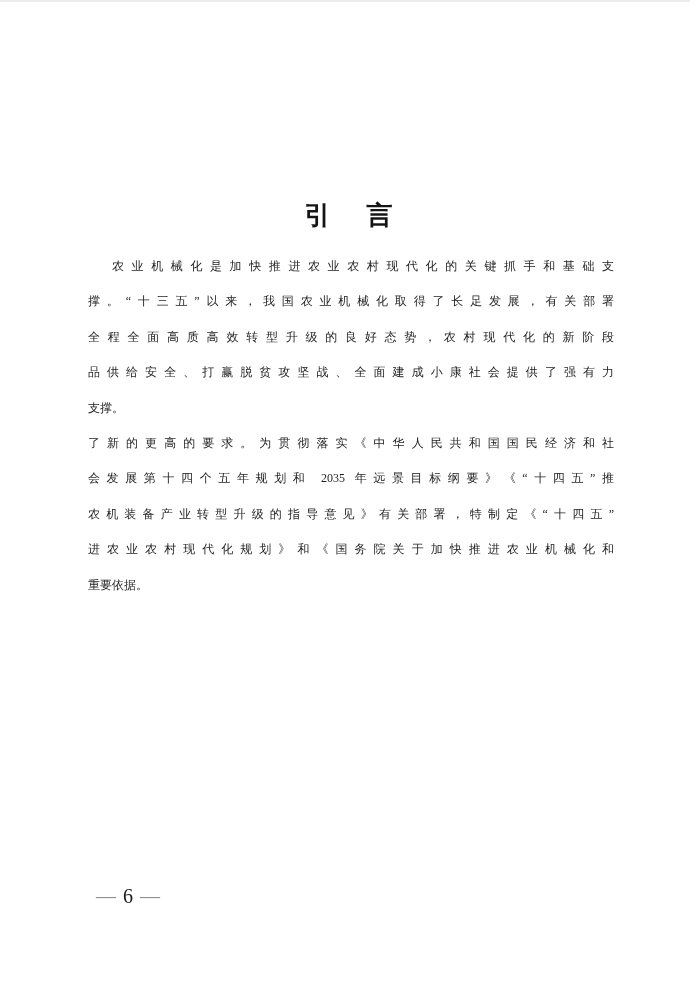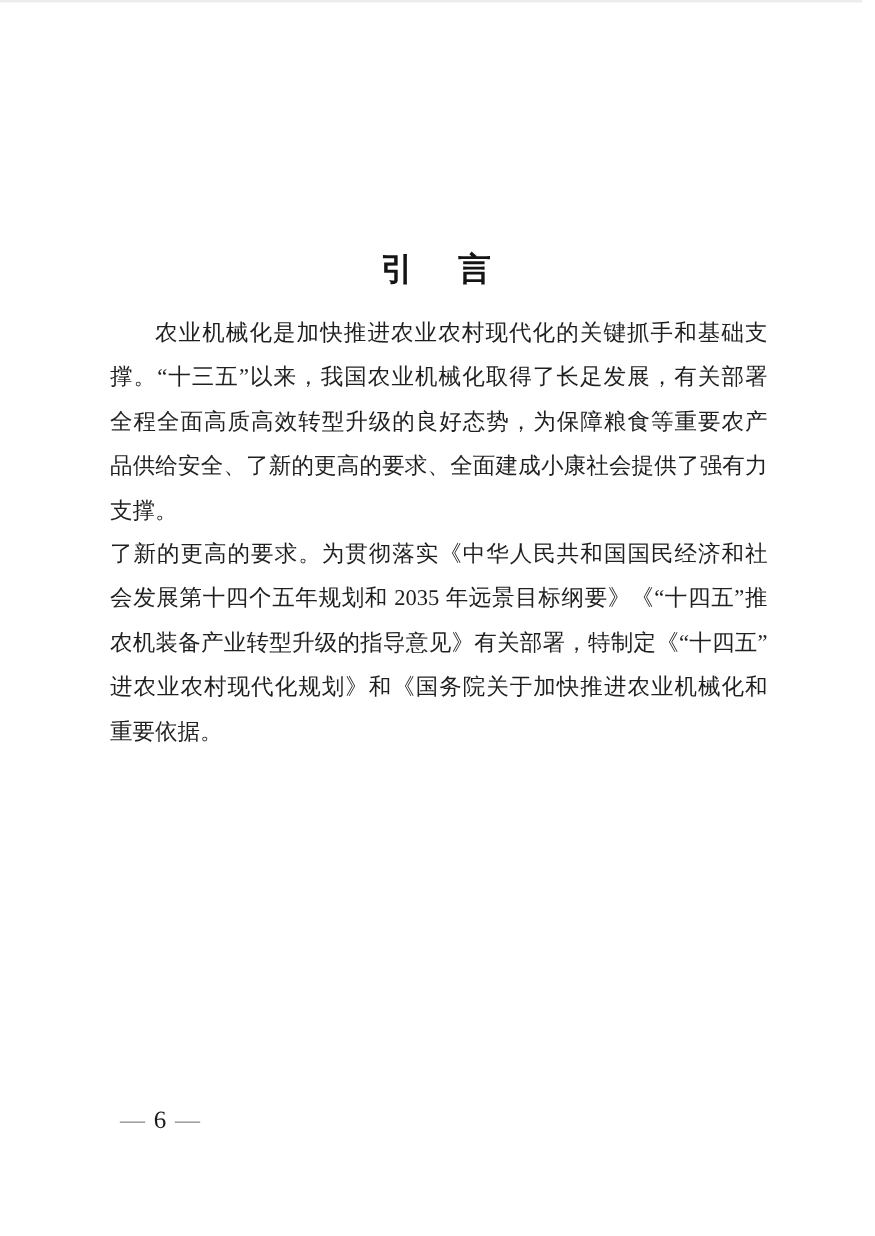--- a/index.html
+++ b/index.html
@@ -34,21 +34,21 @@
     letter-spacing: 5px;
     line-height: 32px;
     white-space: pre;
   }
   .doc-body {
     position: absolute;
     left: 88px;
     top: 249px;
     width: 526px;
     color: #1f1f1f;
-    font-size: 18px;
+    font-size: 12px;
   }
   .line {
     height: 35.4px;
     line-height: 35.4px;
     text-align: justify;
     text-align-last: justify;
     text-justify: inter-character;
     overflow: hidden;
     white-space: pre-wrap;
   }
@@ -78,22 +78,22 @@
 
   <div class="top-edge"></div>
 
   <h1 class="doc-title">引　言</h1>
 
   <div class="doc-body">
 
     <div class="paragraph">
       <div class="line para-start">农业机械化是加快推进农业农村现代化的关键抓手和基础支</div>
       <div class="line">撑。“十三五”以来，我国农业机械化取得了长足发展，有关部署</div>
-      <div class="line">全程全面高质高效转型升级的良好态势，为保障粮食等重要农产</div>
-      <div class="line">品供给安全、了新的更高的要求、全面建成小康社会提供了强有力</div>
+      <div class="line">全程全面高质高效转型升级的良好态势，农村现代化的新阶段</div>
+      <div class="line">品供给安全、打赢脱贫攻坚战、全面建成小康社会提供了强有力</div>
       <div class="line para-end">支撑。</div>
     </div>
 
     <div class="paragraph">
       <div class="line">了新的更高的要求。为贯彻落实《中华人民共和国国民经济和社</div>
       <div class="line">会发展第十四个五年规划和 2035 年远景目标纲要》《“十四五”推</div>
       <div class="line">农机装备产业转型升级的指导意见》有关部署，特制定《“十四五”</div>
       <div class="line">进农业农村现代化规划》和《国务院关于加快推进农业机械化和</div>
       <div class="line para-end">重要依据。</div>
     </div>

